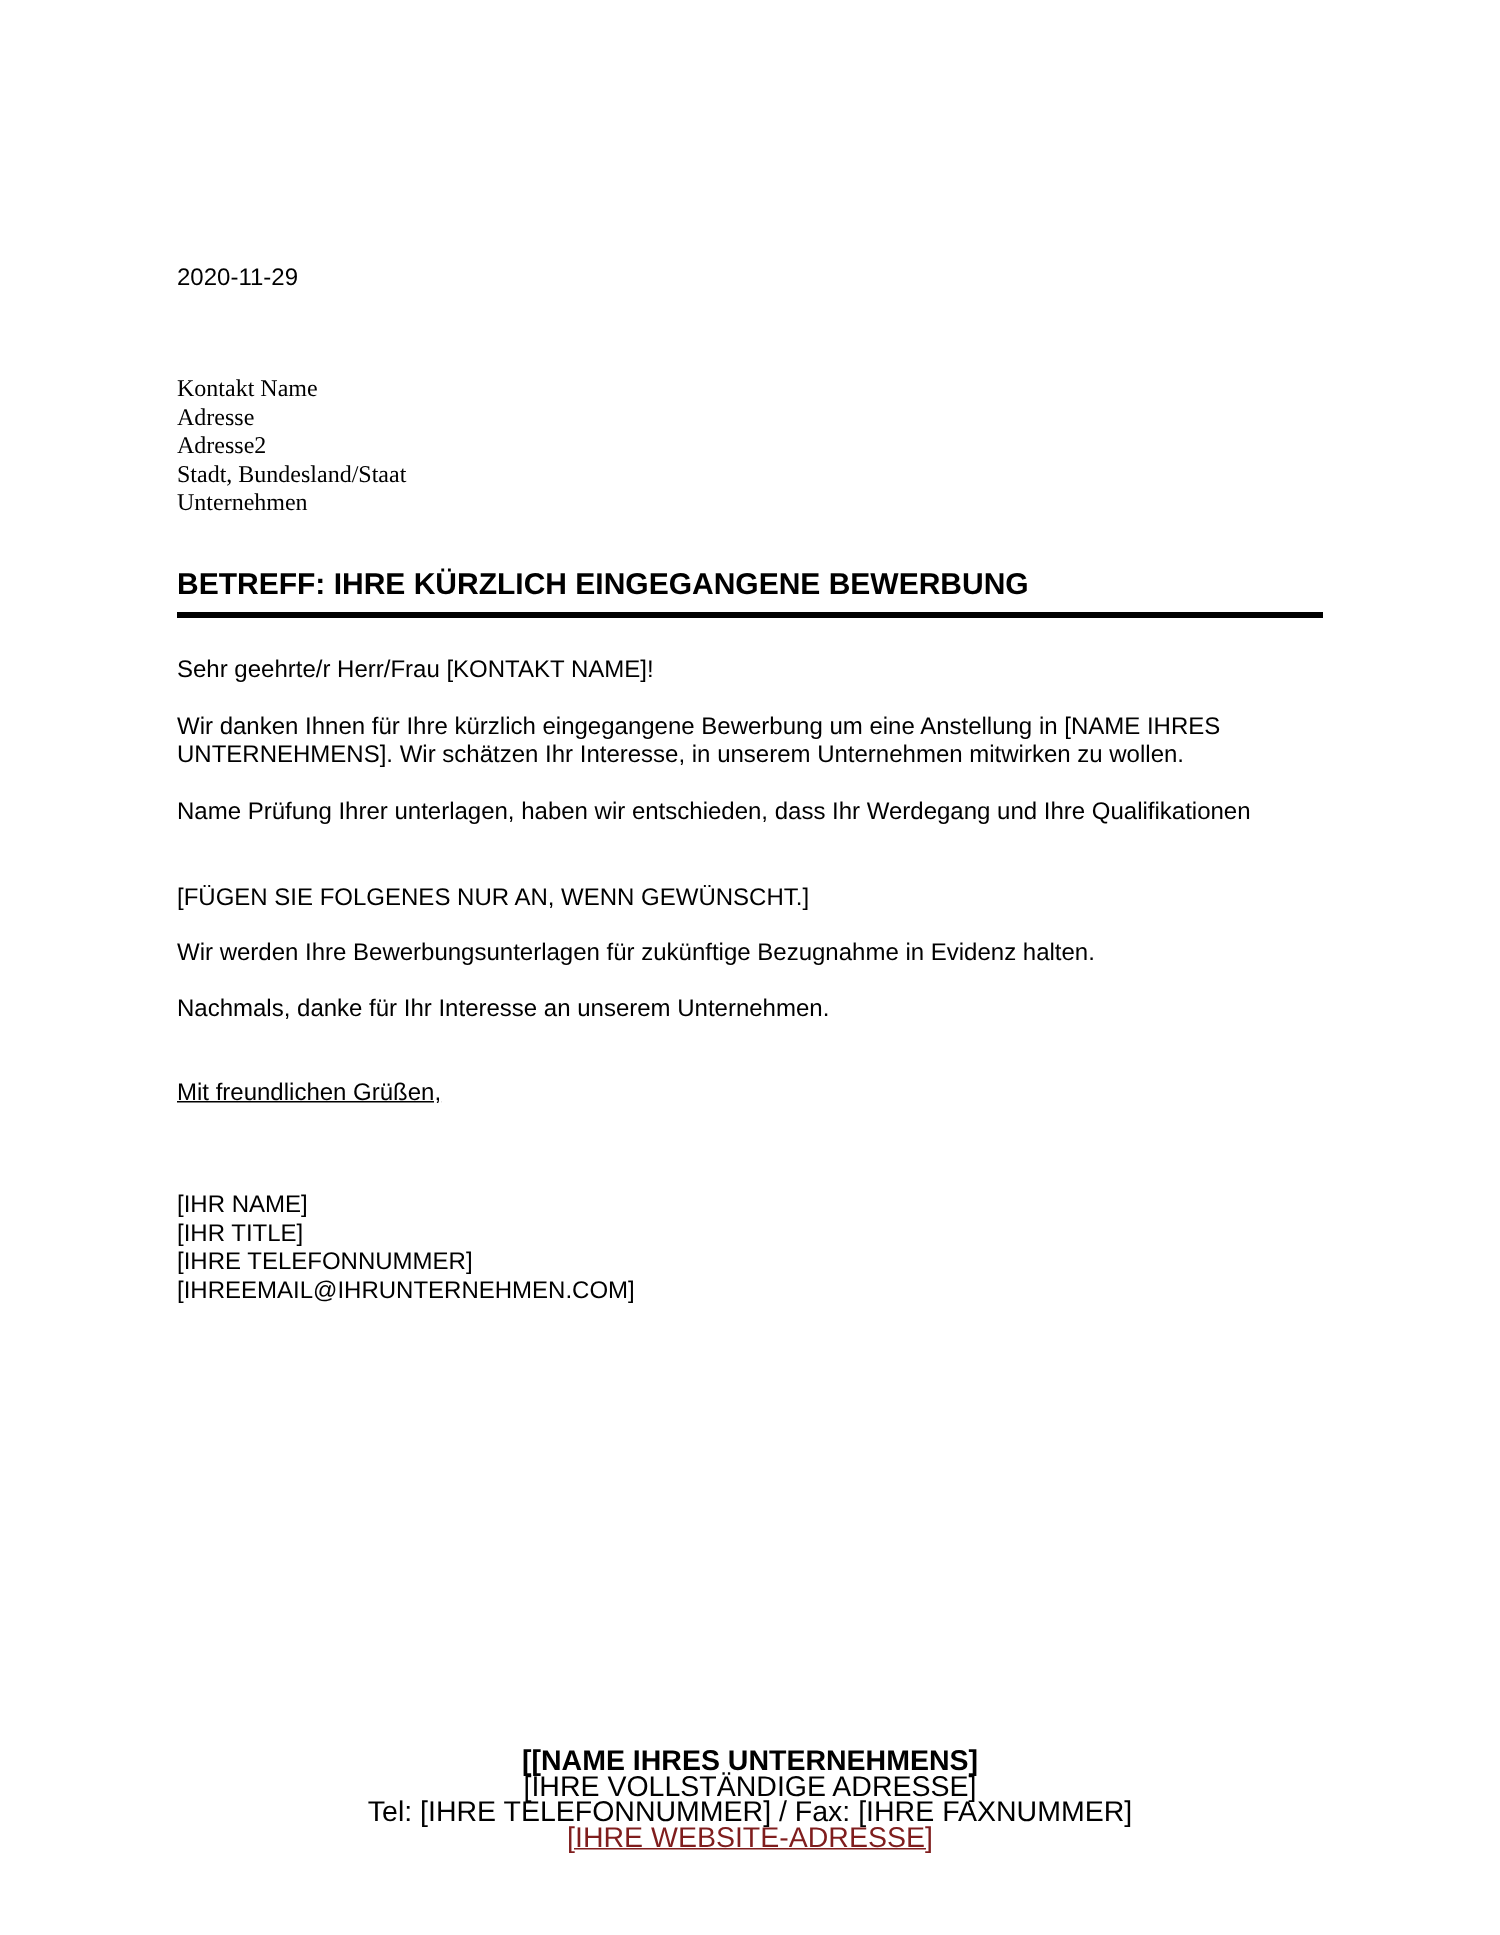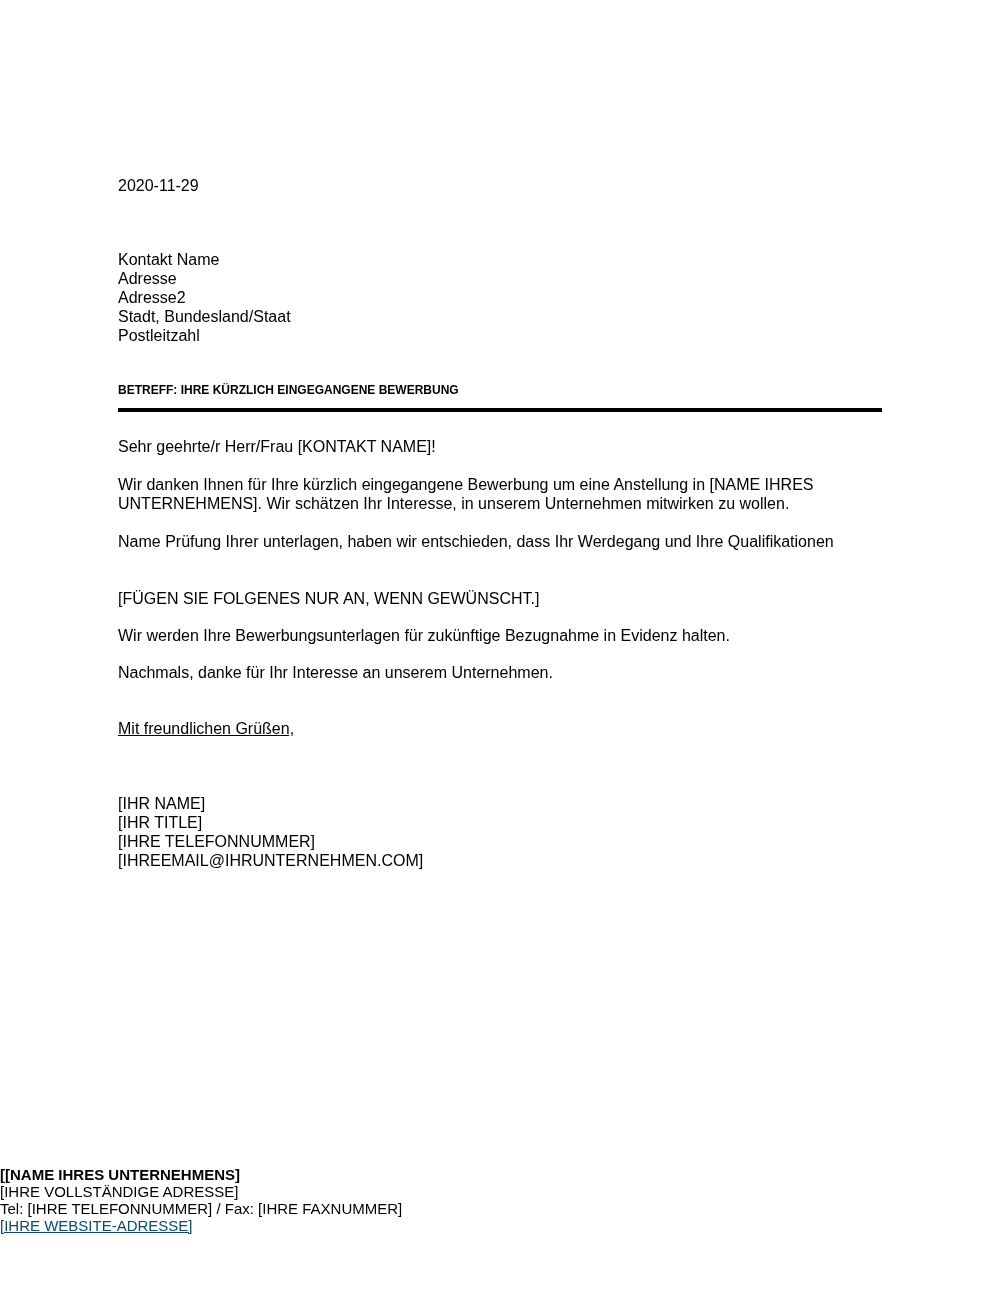--- a/index.html
+++ b/index.html
@@ -23,25 +23,25 @@
       height: 1290px;
     }
     .block {
       position: absolute;
       left: 118px;
       line-height: 19px;
       font-size: 16px;
     }
     .line { display: block; white-space: nowrap; }
     .date { top: 174px; }
-    .recipient { top: 248px; }
+    .recipient { top: 248px; font-family: Liberation Serif, serif; }
     .subject {
       top: 379px;
       font-weight: bold;
-      font-size: 12px;
+      font-size: 20px;
     }
     .rule {
       position: absolute;
       left: 118px;
       top: 406px;
       width: 764px;
       height: 4px;
       background: #000000;
     }
     .salutation { top: 435px; }
@@ -50,45 +50,45 @@
     .para3 { top: 587px; }
     .para4 { top: 624px; text-align: right; }
     .para5 { top: 661px; }
     .closing { top: 717px; text-decoration: underline; }
     .signature { top: 792px; }
     .footer {
       position: absolute;
       left: 0;
       width: 1000px;
       top: 1164px;
-      text-align: left;
-      font-size: 15px;
+      text-align: center;
+      font-size: 19px;
       line-height: 17px;
     }
     .footer .company { font-weight: bold; }
     .footer a {
-      color: #0c4a6e;
+      color: #7f1d1d;
       text-decoration: underline;
     }
   </style>
 </head>
 <body>
 
 <div class="page">
 
   <div class="block date">
     <span class="line">2020-11-29</span>
   </div>
 
   <div class="block recipient">
     <span class="line">Kontakt Name</span>
     <span class="line">Adresse</span>
     <span class="line">Adresse2</span>
     <span class="line">Stadt, Bundesland/Staat</span>
-    <span class="line">Postleitzahl</span>
+    <span class="line">Unternehmen</span>
   </div>
 
   <div class="block subject">
     <span class="line">BETREFF: IHRE KÜRZLICH EINGEGANGENE BEWERBUNG</span>
   </div>
 
   <div class="rule"></div>
 
   <div class="block salutation">
     <span class="line">Sehr geehrte/r Herr/Frau [KONTAKT NAME]!</span>

